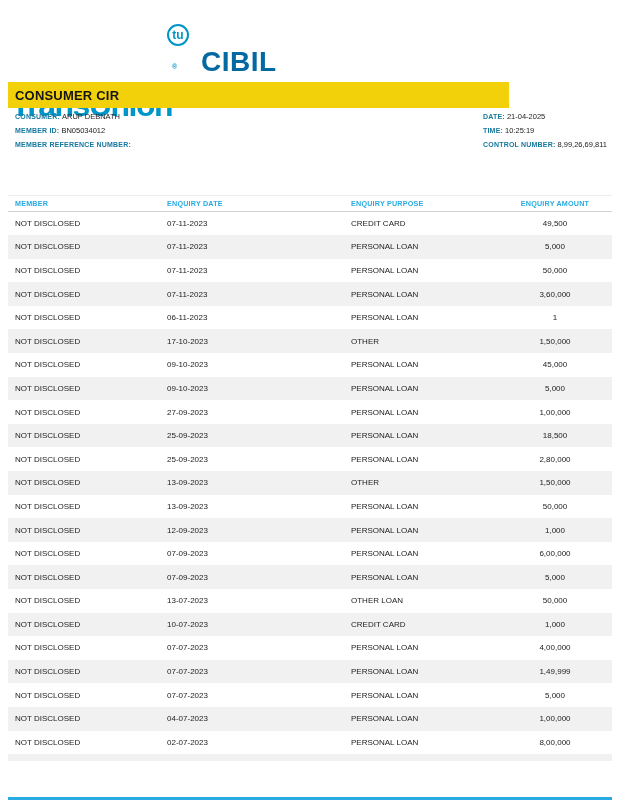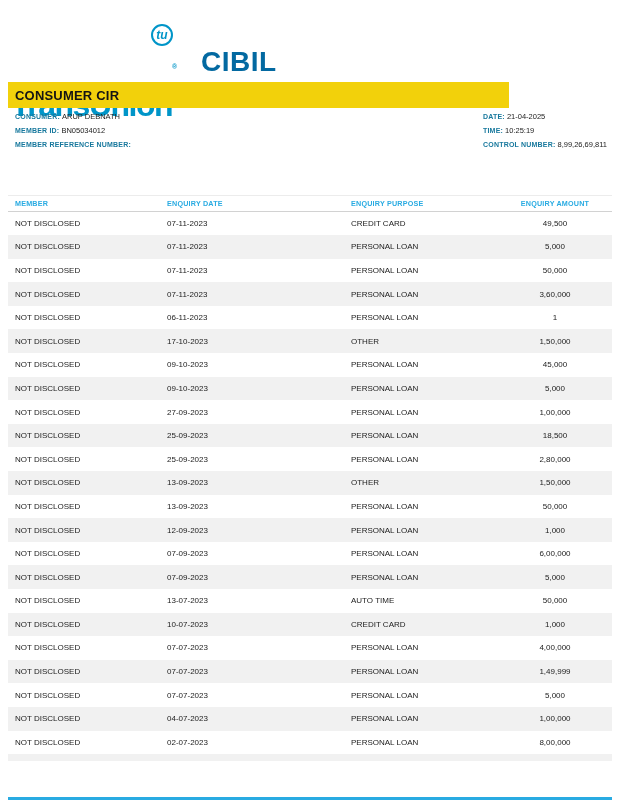--- a/index.html
+++ b/index.html
@@ -15,24 +15,24 @@
     position:absolute; left:11px; top:40px;
     font-size:32px; font-weight:bold; letter-spacing:-1.5px;
     color:#0095c8;
     margin-top:47px;
   }
   .brand-reg {
     position:absolute; left:172px; top:63px;
     font-size:7px; font-weight:bold; color:#0095c8;
   }
   .tu-circle {
-    position:absolute; left:151px; top:24px;
+    position:absolute; left:167px; top:24px;
     width:22px; height:22px; border:2.5px solid #0095c8; border-radius:50%;
     display:flex; align-items:center; justify-content:center;
-    color:#0095c8; font-size:12px; font-weight:bold; font-style:italic;
+    color:#0095c8; font-size:12px; font-weight:bold; 
     background:#fff;
   }
   .subbrand-word {
     position:absolute; left:201px; top:46px;
     font-size:28px; font-weight:bold; letter-spacing:0.5px;
     color:#0369a1;
   }
 
   
   .banner {
@@ -222,21 +222,21 @@
         </div>
         <div class="trow alt">
           <div class="cell c-member">NOT DISCLOSED</div>
           <div class="cell c-date">07-09-2023</div>
           <div class="cell c-purpose">PERSONAL LOAN</div>
           <div class="cell c-amount">5,000</div>
         </div>
         <div class="trow">
           <div class="cell c-member">NOT DISCLOSED</div>
           <div class="cell c-date">13-07-2023</div>
-          <div class="cell c-purpose">AUTO TIME</div>
+          <div class="cell c-purpose">OTHER LOAN</div>
           <div class="cell c-amount">50,000</div>
         </div>
         <div class="trow alt">
           <div class="cell c-member">NOT DISCLOSED</div>
           <div class="cell c-date">10-07-2023</div>
           <div class="cell c-purpose">CREDIT CARD</div>
           <div class="cell c-amount">1,000</div>
         </div>
         <div class="trow">
           <div class="cell c-member">NOT DISCLOSED</div>

